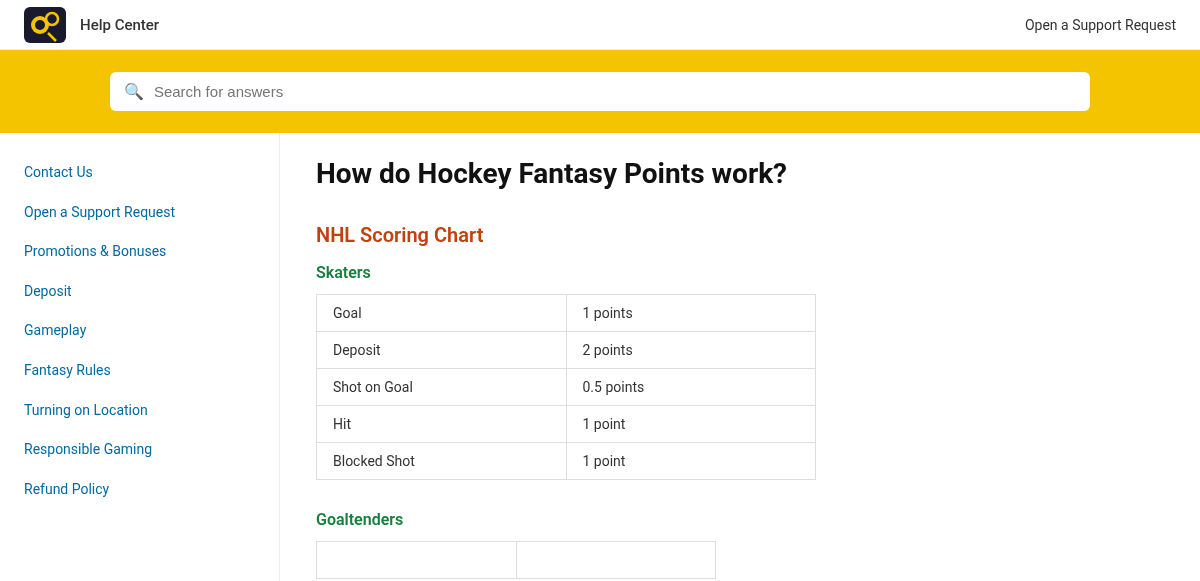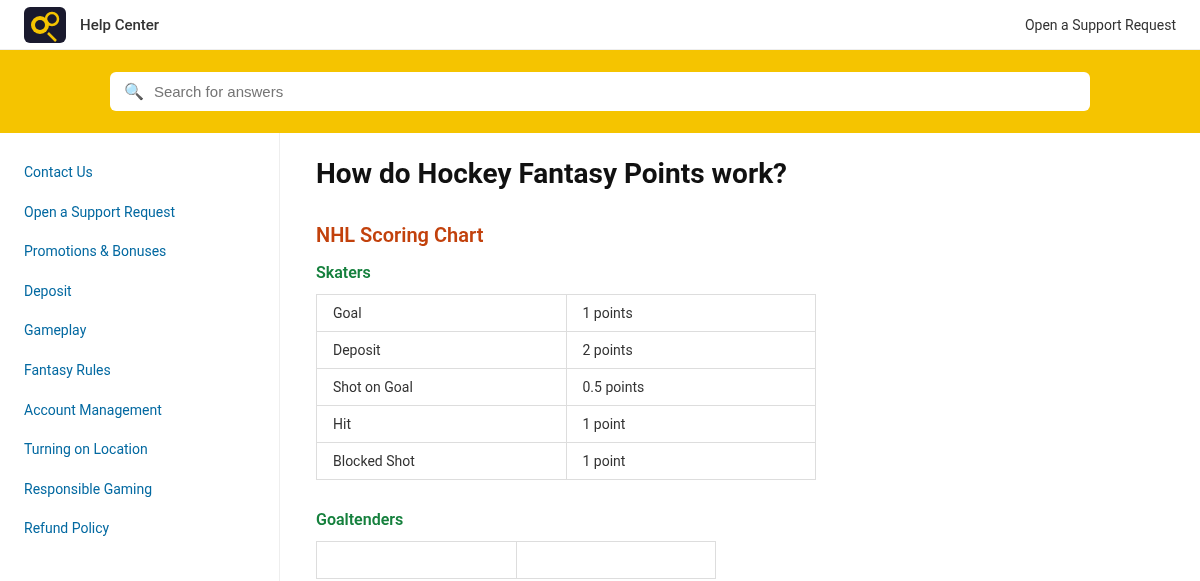--- a/index.html
+++ b/index.html
@@ -152,21 +152,20 @@
 
 <div class="layout">
 
   <nav class="sidebar">
     <a class="sidebar-item">Contact Us</a>
     <a class="sidebar-item">Open a Support Request</a>
     <a class="sidebar-item">Promotions &amp; Bonuses</a>
     <a class="sidebar-item">Deposit</a>
     <a class="sidebar-item">Gameplay</a>
     <a class="sidebar-item">Fantasy Rules</a>
-    <a class="sidebar-item">Account Management</a>
     <a class="sidebar-item">Turning on Location</a>
     <a class="sidebar-item">Responsible Gaming</a>
     <a class="sidebar-item">Refund Policy</a>
 
   </nav>
 
   <div class="main-content">
     <h1 class="page-title">How do Hockey Fantasy Points work?</h1>
     <h2 class="section-title">NHL Scoring Chart</h2>
 

